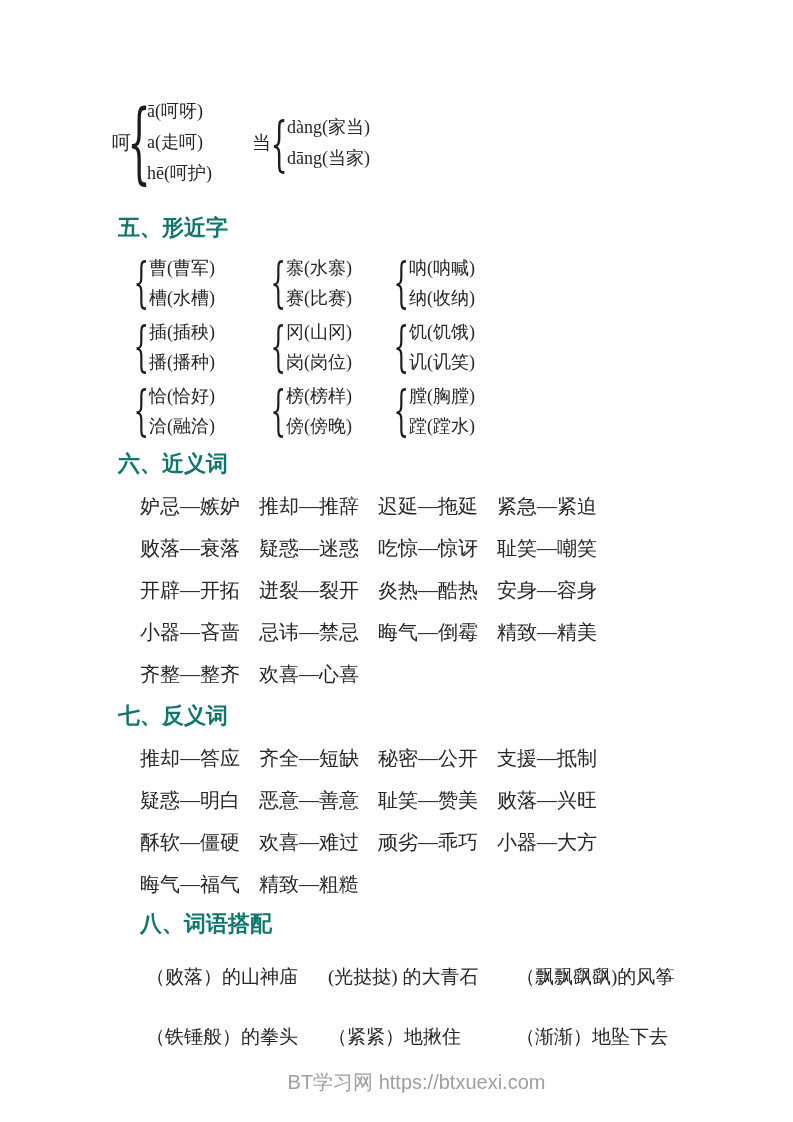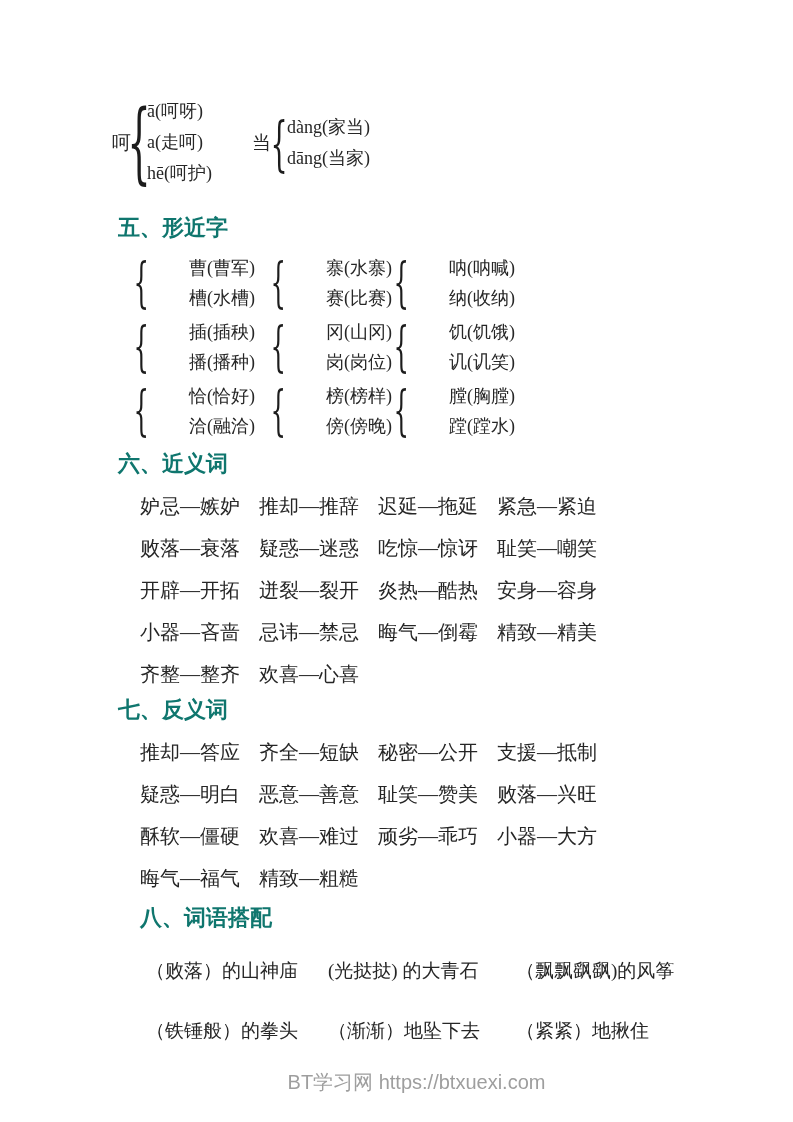--- a/index.html
+++ b/index.html
@@ -21,25 +21,25 @@
   .mp-char{font-size:19px;}
   .mp-readings{display:flex;flex-direction:column;}
   .mp-readings .reading{font-size:18px;line-height:31px;white-space:nowrap;}
   
   .sec-heading{
     font-family:"Liberation Sans","DejaVu Sans",sans-serif;font-weight:bold;
     font-size:22px;line-height:30px;color:#0f766e;margin:0 0 0 118px;
   }
   .h5{margin-top:24px;}
   .h6{margin-top:8px;}
-  .h7{}
+  .h7{margin-top:6px;}
   .h8{margin-top:4px;margin-left:140px;}
   
   .sc-grid{margin:10px 0 0 133px;display:grid;grid-template-columns:137px 123px auto;row-gap:4px;}
-  .sc-cell{display:flex;align-items:center;gap:40px;}
+  .sc-cell{display:flex;align-items:center;}
   .sc-lines{display:flex;flex-direction:column;}
   .sc-lines span{font-size:18px;line-height:30px;white-space:nowrap;}
   
   .pair-rows{margin-left:140px;margin-top:6px;}
   .pair-row{display:flex;gap:19px;height:42px;align-items:center;margin:0;}
   .pair-row span{font-size:20px;white-space:nowrap;}
   
   .colloc-rows{margin-left:146px;margin-top:8px;}
   .colloc-row{display:grid;grid-template-columns:182px 188px auto;height:44px;align-items:center;}
   .colloc-row span{font-size:19px;white-space:nowrap;}
@@ -200,18 +200,18 @@
 
 <h2 class="sec-heading h8">八、词语搭配</h2>
 <div class="colloc-rows">
   <p class="colloc-row">
     <span>（败落）的山神庙</span>
     <span>(光挞挞) 的大青石</span>
     <span>（飘飘飖飖)的风筝</span>
   </p>
   <p class="colloc-row">
     <span>（铁锤般）的拳头</span>
+    <span>（紧紧）地揪住</span>
     <span>（渐渐）地坠下去</span>
-    <span>（紧紧）地揪住</span>
   </p>
 </div>
 
 <div class="footer">BT学习网 https://btxuexi.com</div>
 
 </body></html>

